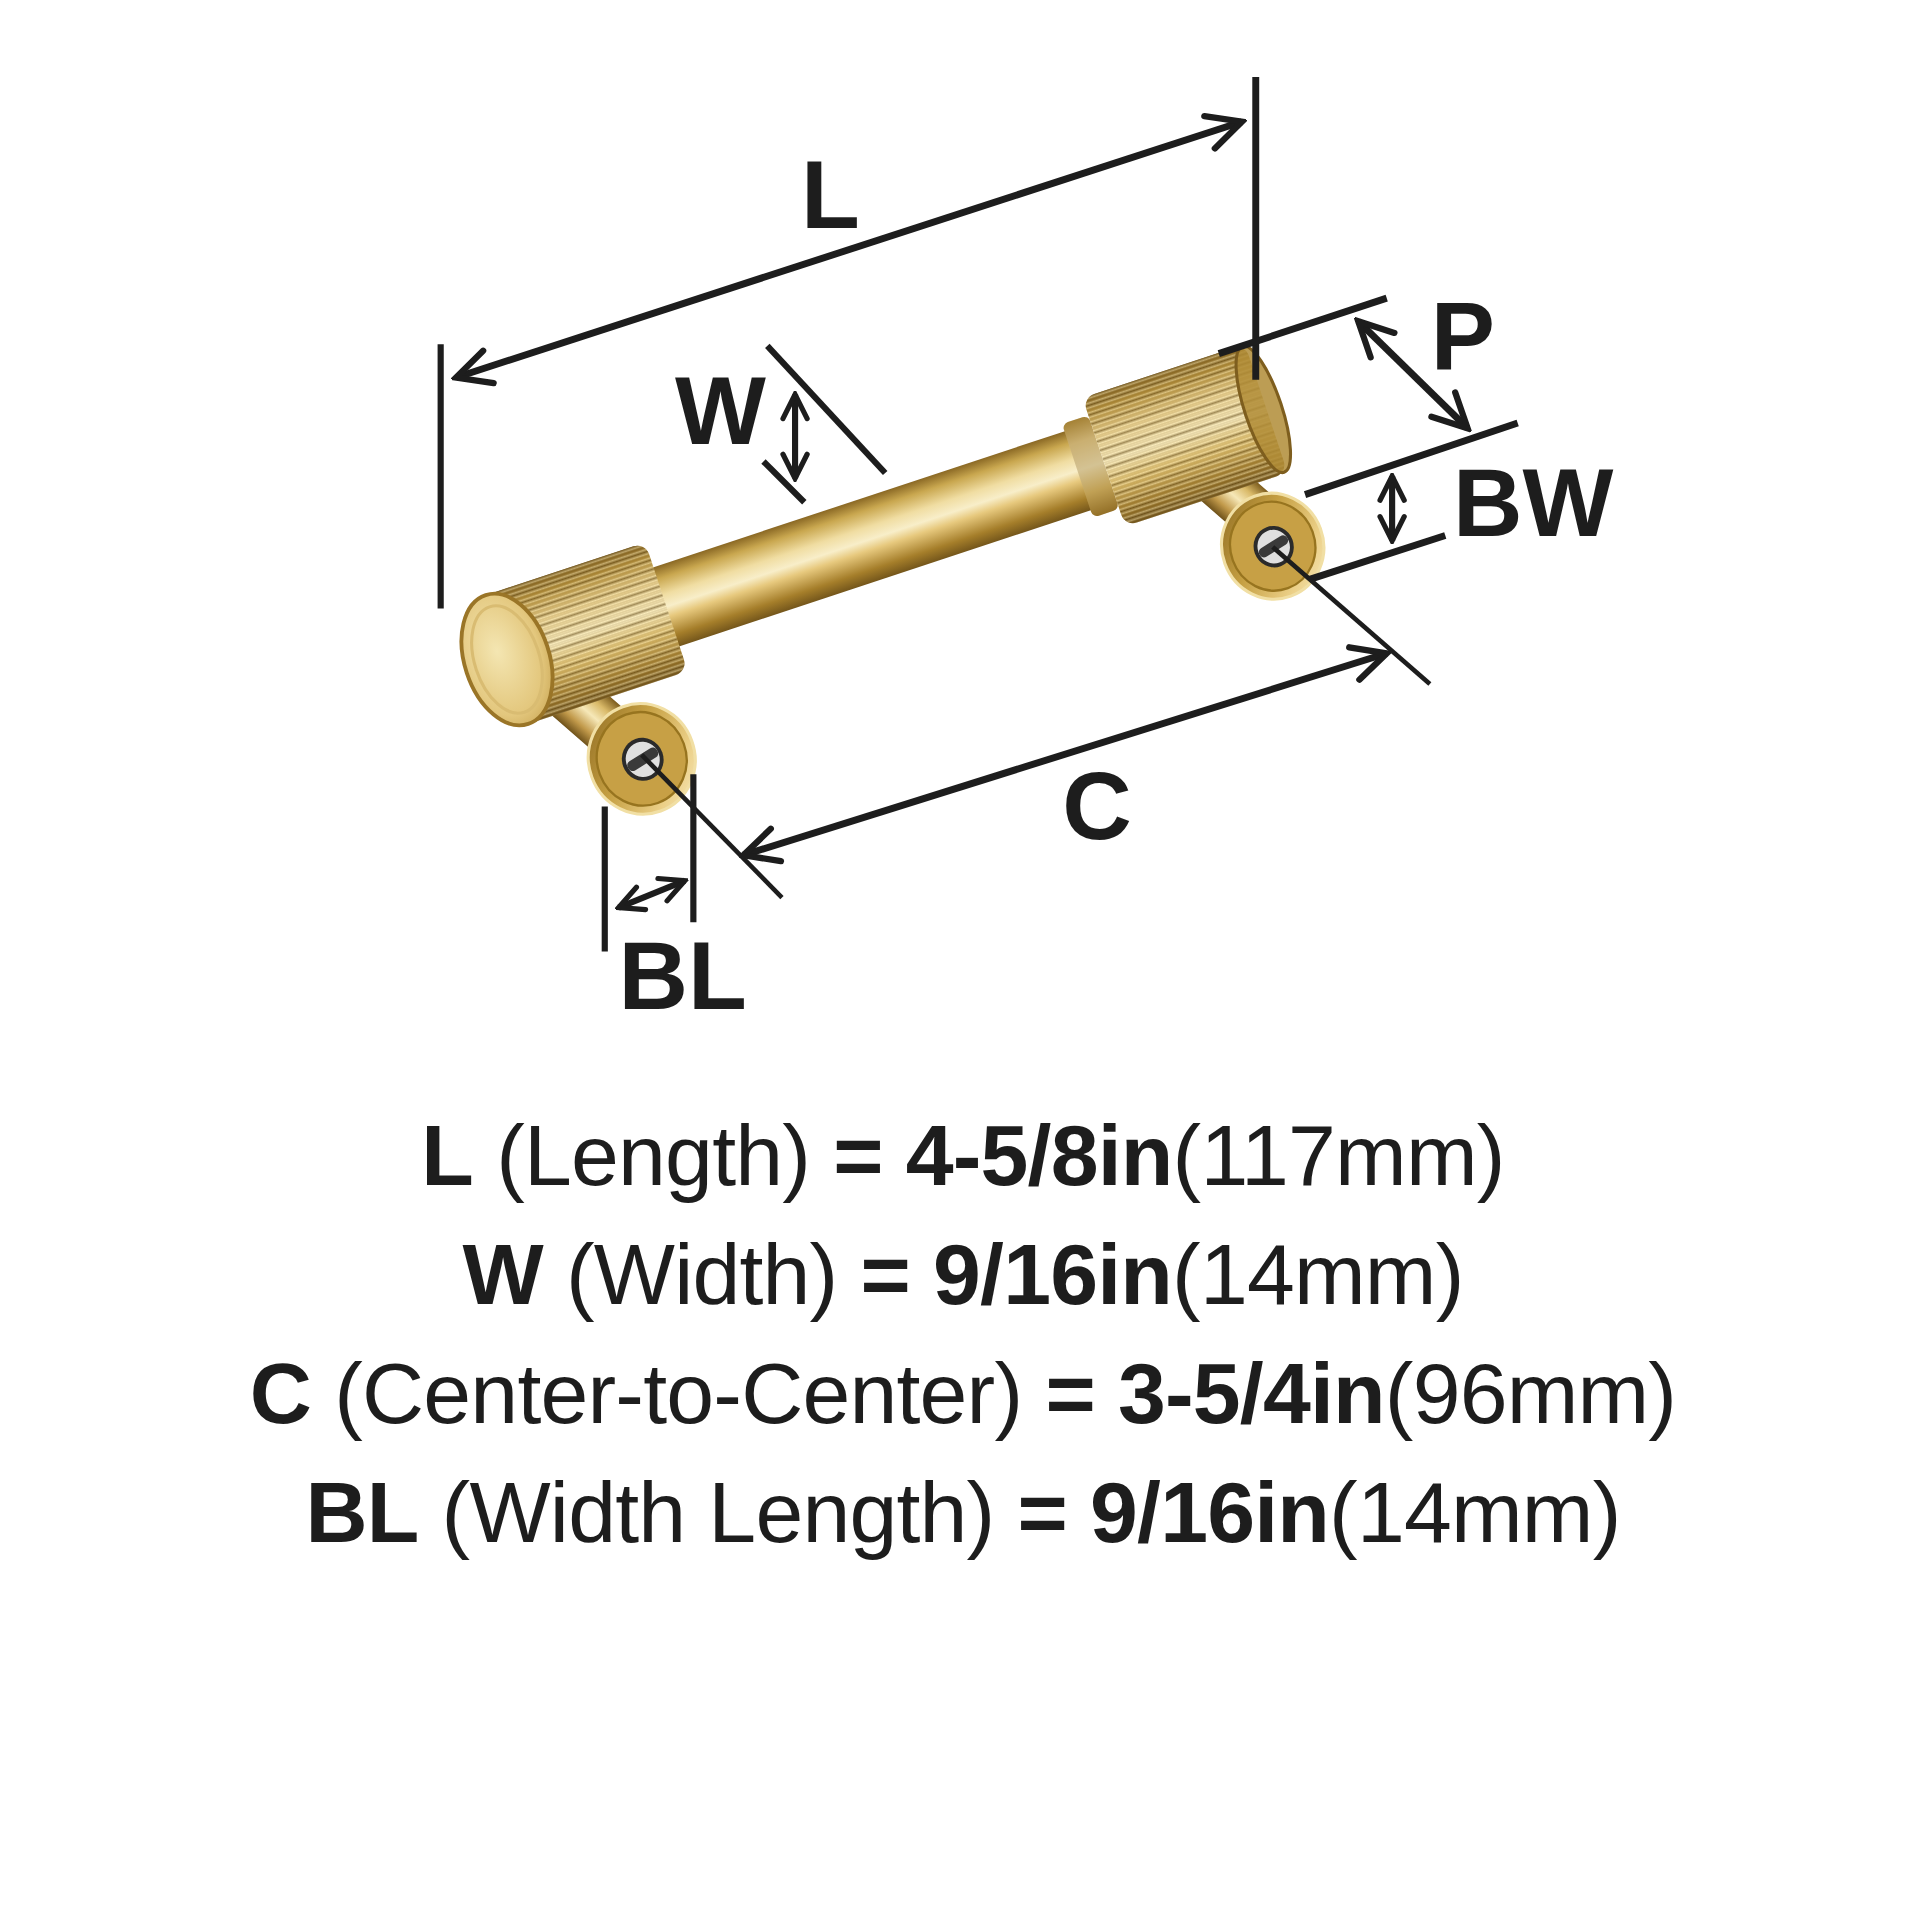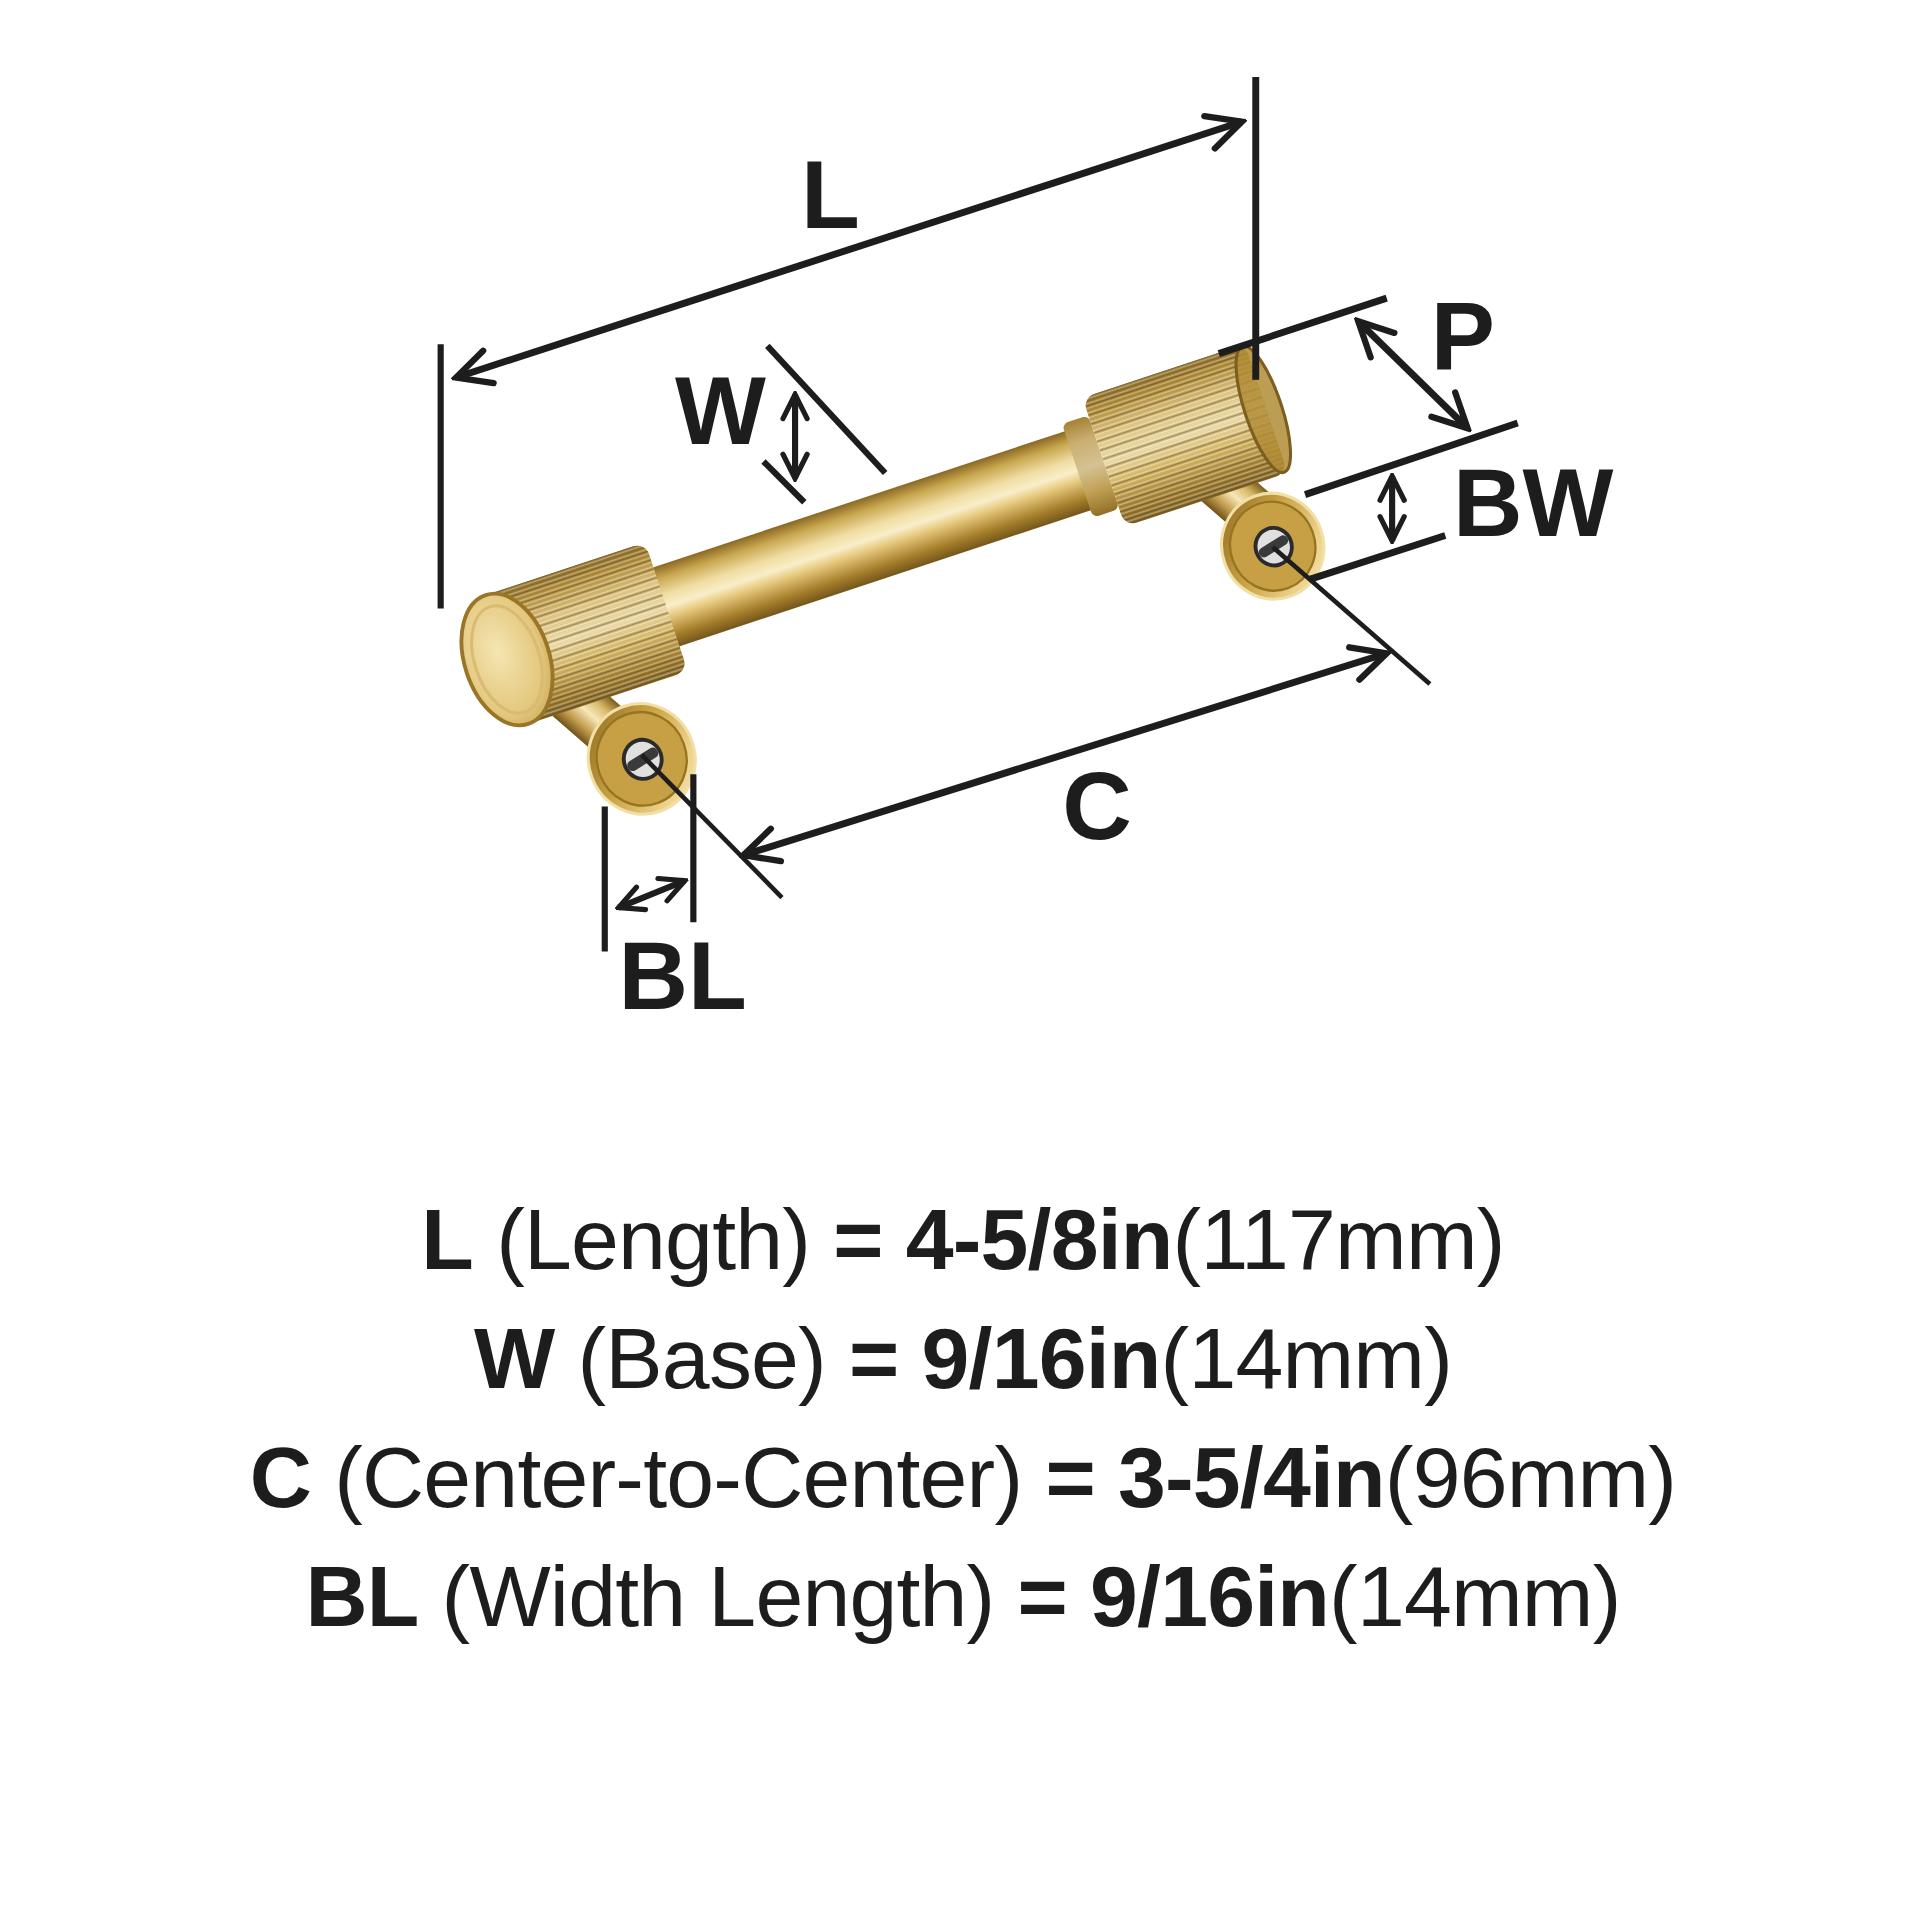--- a/index.html
+++ b/index.html
@@ -1,20 +1,20 @@
 <!DOCTYPE html>
 <html style="font-size:12.3px"><head>
 <meta charset="utf-8">
 <style>
   html,body{margin:0;padding:0;background:#ffffff;}
   body{width:1926px;height:1926px;position:relative;font-family:"Liberation Sans",sans-serif;}
   .stage{position:absolute;left:0;top:0;width:1926px;height:1926px;background:#fff;overflow:hidden;}
   svg.diagram{position:absolute;left:0;top:0;}
   .dimlabel{font-family:"Liberation Sans",sans-serif;font-weight:700;font-size:125px;fill:#1d1d1d;}
-  .specs{position:absolute;left:0;top:1180px;width:1926px;text-align:center;color:#1d1d1d;}
+  .specs{position:absolute;left:0;top:1096px;width:1926px;text-align:center;color:#1d1d1d;}
   .spec-line{font-size:86px;line-height:119px;white-space:pre;letter-spacing:-0.8px;}
   .spec-line .b{font-weight:700;}
   .spec-line .t{font-weight:400;}
 </style>
 </head>
 <body>
 
 <div class="stage">
 
 <svg class="diagram" width="1926" height="1926" viewBox="0 0 2500 2500">
@@ -162,18 +162,18 @@
   <g stroke="#1d1d1d">
     <line x1="785" y1="1047" x2="785" y2="1235" stroke-width="8"></line>
     <line x1="900" y1="1005" x2="900" y2="1197" stroke-width="8"></line>
     <line x1="803" y1="1178" x2="889" y2="1143" stroke-width="8" marker-start="url(#arrowS)" marker-end="url(#arrowS)"></line>
   </g>
   <text class="dimlabel" x="886" y="1266" text-anchor="middle" dominant-baseline="central">BL</text>
 </svg>
 
   <div class="specs">
     <div class="spec-line"><span class="b">L</span><span class="t"> (Length) </span><span class="b">=</span><span class="b"> 4-5/8in</span><span class="t">(117mm)</span></div>
-    <div class="spec-line"><span class="b">W</span><span class="t"> (Base) </span><span class="b">=</span><span class="b"> 9/16in</span><span class="t">(14mm)</span></div>
+    <div class="spec-line"><span class="b">W</span><span class="t"> (Width) </span><span class="b">=</span><span class="b"> 9/16in</span><span class="t">(14mm)</span></div>
     <div class="spec-line"><span class="b">C</span><span class="t"> (Center-to-Center) </span><span class="b">=</span><span class="b"> 3-5/4in</span><span class="t">(96mm)</span></div>
     <div class="spec-line"><span class="b">BL</span><span class="t"> (Width Length) </span><span class="b">=</span><span class="b"> 9/16in</span><span class="t">(14mm)</span></div>
   </div>
 </div>
 
 
 </body></html>

